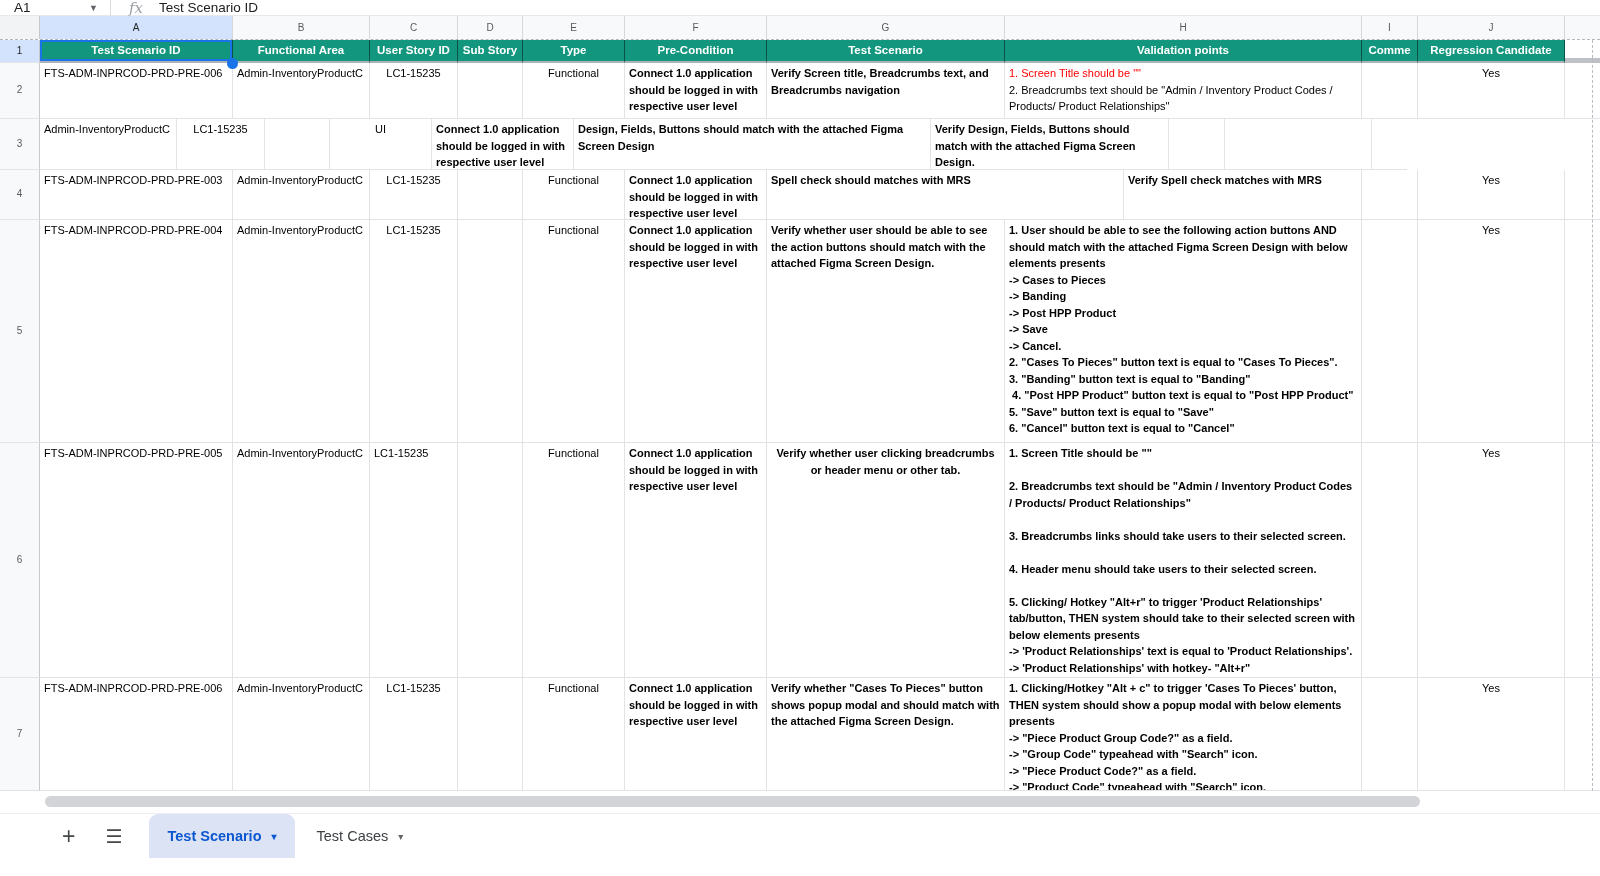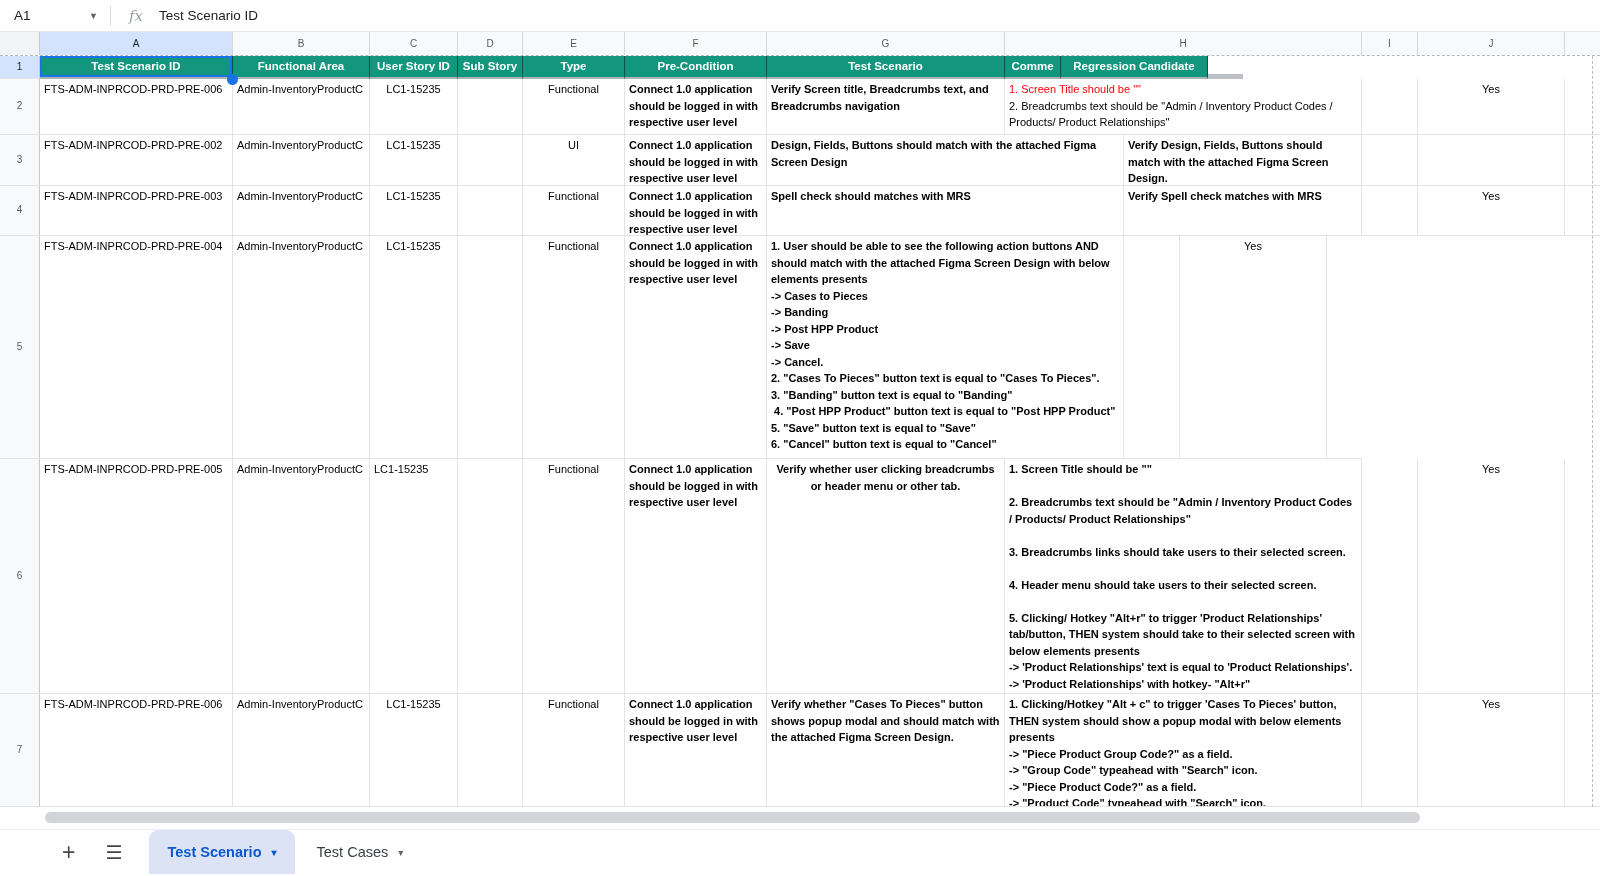--- a/index.html
+++ b/index.html
@@ -3,21 +3,21 @@
 <meta charset="utf-8">
 <style>
   * { box-sizing: border-box; }
   html,body { margin:0; padding:0; }
   body {
     width:1600px; height:876px; overflow:hidden; background:#fff;
     font-family:"Liberation Sans", sans-serif; color:#202124;
   }
 
   
-  .fbar { height:32px; display:flex; align-items:center; border-bottom:1px solid #e6e8ea; background:#fff; }
+  .fbar { height:16px; display:flex; align-items:center; border-bottom:1px solid #e6e8ea; background:#fff; }
   .namebox { width:92px; margin-left:14px; display:flex; align-items:center; justify-content:space-between; font-size:13.5px; color:#202124; cursor:pointer; }
   .nb-caret { font-size:9px; color:#5f6368; margin-right:8px; }
   .vdiv { width:1px; height:20px; background:#dadce0; margin:0 10px 0 4px; }
   .fx { font-family:"DejaVu Serif", serif; font-style:italic; font-size:15px; color:#9aa0a6; margin:0 16px 0 8px; }
   .ftext { font-size:13.5px; color:#202124; }
 
   
   .w-rh { width:40px; min-width:40px; }
   .w-a { width:193px; min-width:193px; }
   .w-b { width:137px; min-width:137px; }
@@ -118,20 +118,21 @@
 
   <div class="row row1" style="height:23px">
     <div class="c rh rh-sel">1</div>
     <div class="c w-a hdr sel">Test Scenario ID</div>
     <div class="c w-b hdr">Functional Area</div>
     <div class="c w-c hdr">User Story ID</div>
     <div class="c w-d hdr wrp">Sub Story ID</div>
     <div class="c w-e hdr">Type</div>
     <div class="c w-f hdr">Pre-Condition</div>
     <div class="c w-g hdr">Test Scenario</div>
+    <div class="c w-h hdr">Validation points</div>
     <div class="c w-i hdr brk">Comments</div>
     <div class="c w-j hdr">Regression Candidate</div>
     <div class="c w-fill hdrfill"></div>
     <div class="sel-handle"></div>
   </div>
 
   <div class="row" style="height:56px">
     <div class="c rh">2</div>
     <div class="c w-a nw">FTS-ADM-INPRCOD-PRD-PRE-006</div>
     <div class="c w-b nw">Admin-InventoryProductC</div>
@@ -144,21 +145,20 @@
       <span class="blk red">1. Screen Title should be ""</span>
       <span class="blk">2. Breadcrumbs text should be "Admin / Inventory Product Codes / Products/ Product Relationships"</span>
     </div>
     <div class="c w-i nw"></div>
     <div class="c w-j tc">Yes</div>
     <div class="c w-fill"></div>
   </div>
 
   <div class="row" style="height:51px">
     <div class="c rh">3</div>
-    <div class="c w-a nw">FTS-ADM-INPRCOD-PRD-PRE-002</div>
     <div class="c w-b nw">Admin-InventoryProductC</div>
     <div class="c w-c nw tc">LC1-15235</div>
     <div class="c w-d nw tc"></div>
     <div class="c w-e nw tc">UI</div>
     <div class="c w-f wr">Connect 1.0 application should be logged in with respective user level</div>
     <div class="c w-h wr">Design, Fields, Buttons should match with the attached Figma Screen Design</div>
     <div class="c w-g wr">Verify Design, Fields, Buttons should match with the attached Figma Screen Design.</div>
     <div class="c w-i nw"></div>
     <div class="c w-j tc"></div>
     <div class="c w-fill"></div>
@@ -180,20 +180,21 @@
   </div>
 
   <div class="row" style="height:223px">
     <div class="c rh">5</div>
     <div class="c w-a nw">FTS-ADM-INPRCOD-PRD-PRE-004</div>
     <div class="c w-b nw">Admin-InventoryProductC</div>
     <div class="c w-c nw tc">LC1-15235</div>
     <div class="c w-d nw tc"></div>
     <div class="c w-e nw tc">Functional</div>
     <div class="c w-f wr">Connect 1.0 application should be logged in with respective user level</div>
+    <div class="c w-g wr">Verify whether user should be able to see the action buttons should match with the attached Figma Screen Design.</div>
     <div class="c w-h wr">1. User should be able to see the following action buttons AND should match with the attached Figma Screen Design with below elements presents
 -&gt; Cases to Pieces
 -&gt; Banding
 -&gt; Post HPP Product
 -&gt; Save
 -&gt; Cancel.
 2. "Cases To Pieces" button text is equal to "Cases To Pieces".
 3. "Banding" button text is equal to "Banding"
  4. "Post HPP Product" button text is equal to "Post HPP Product"
 5. "Save" button text is equal to "Save"

